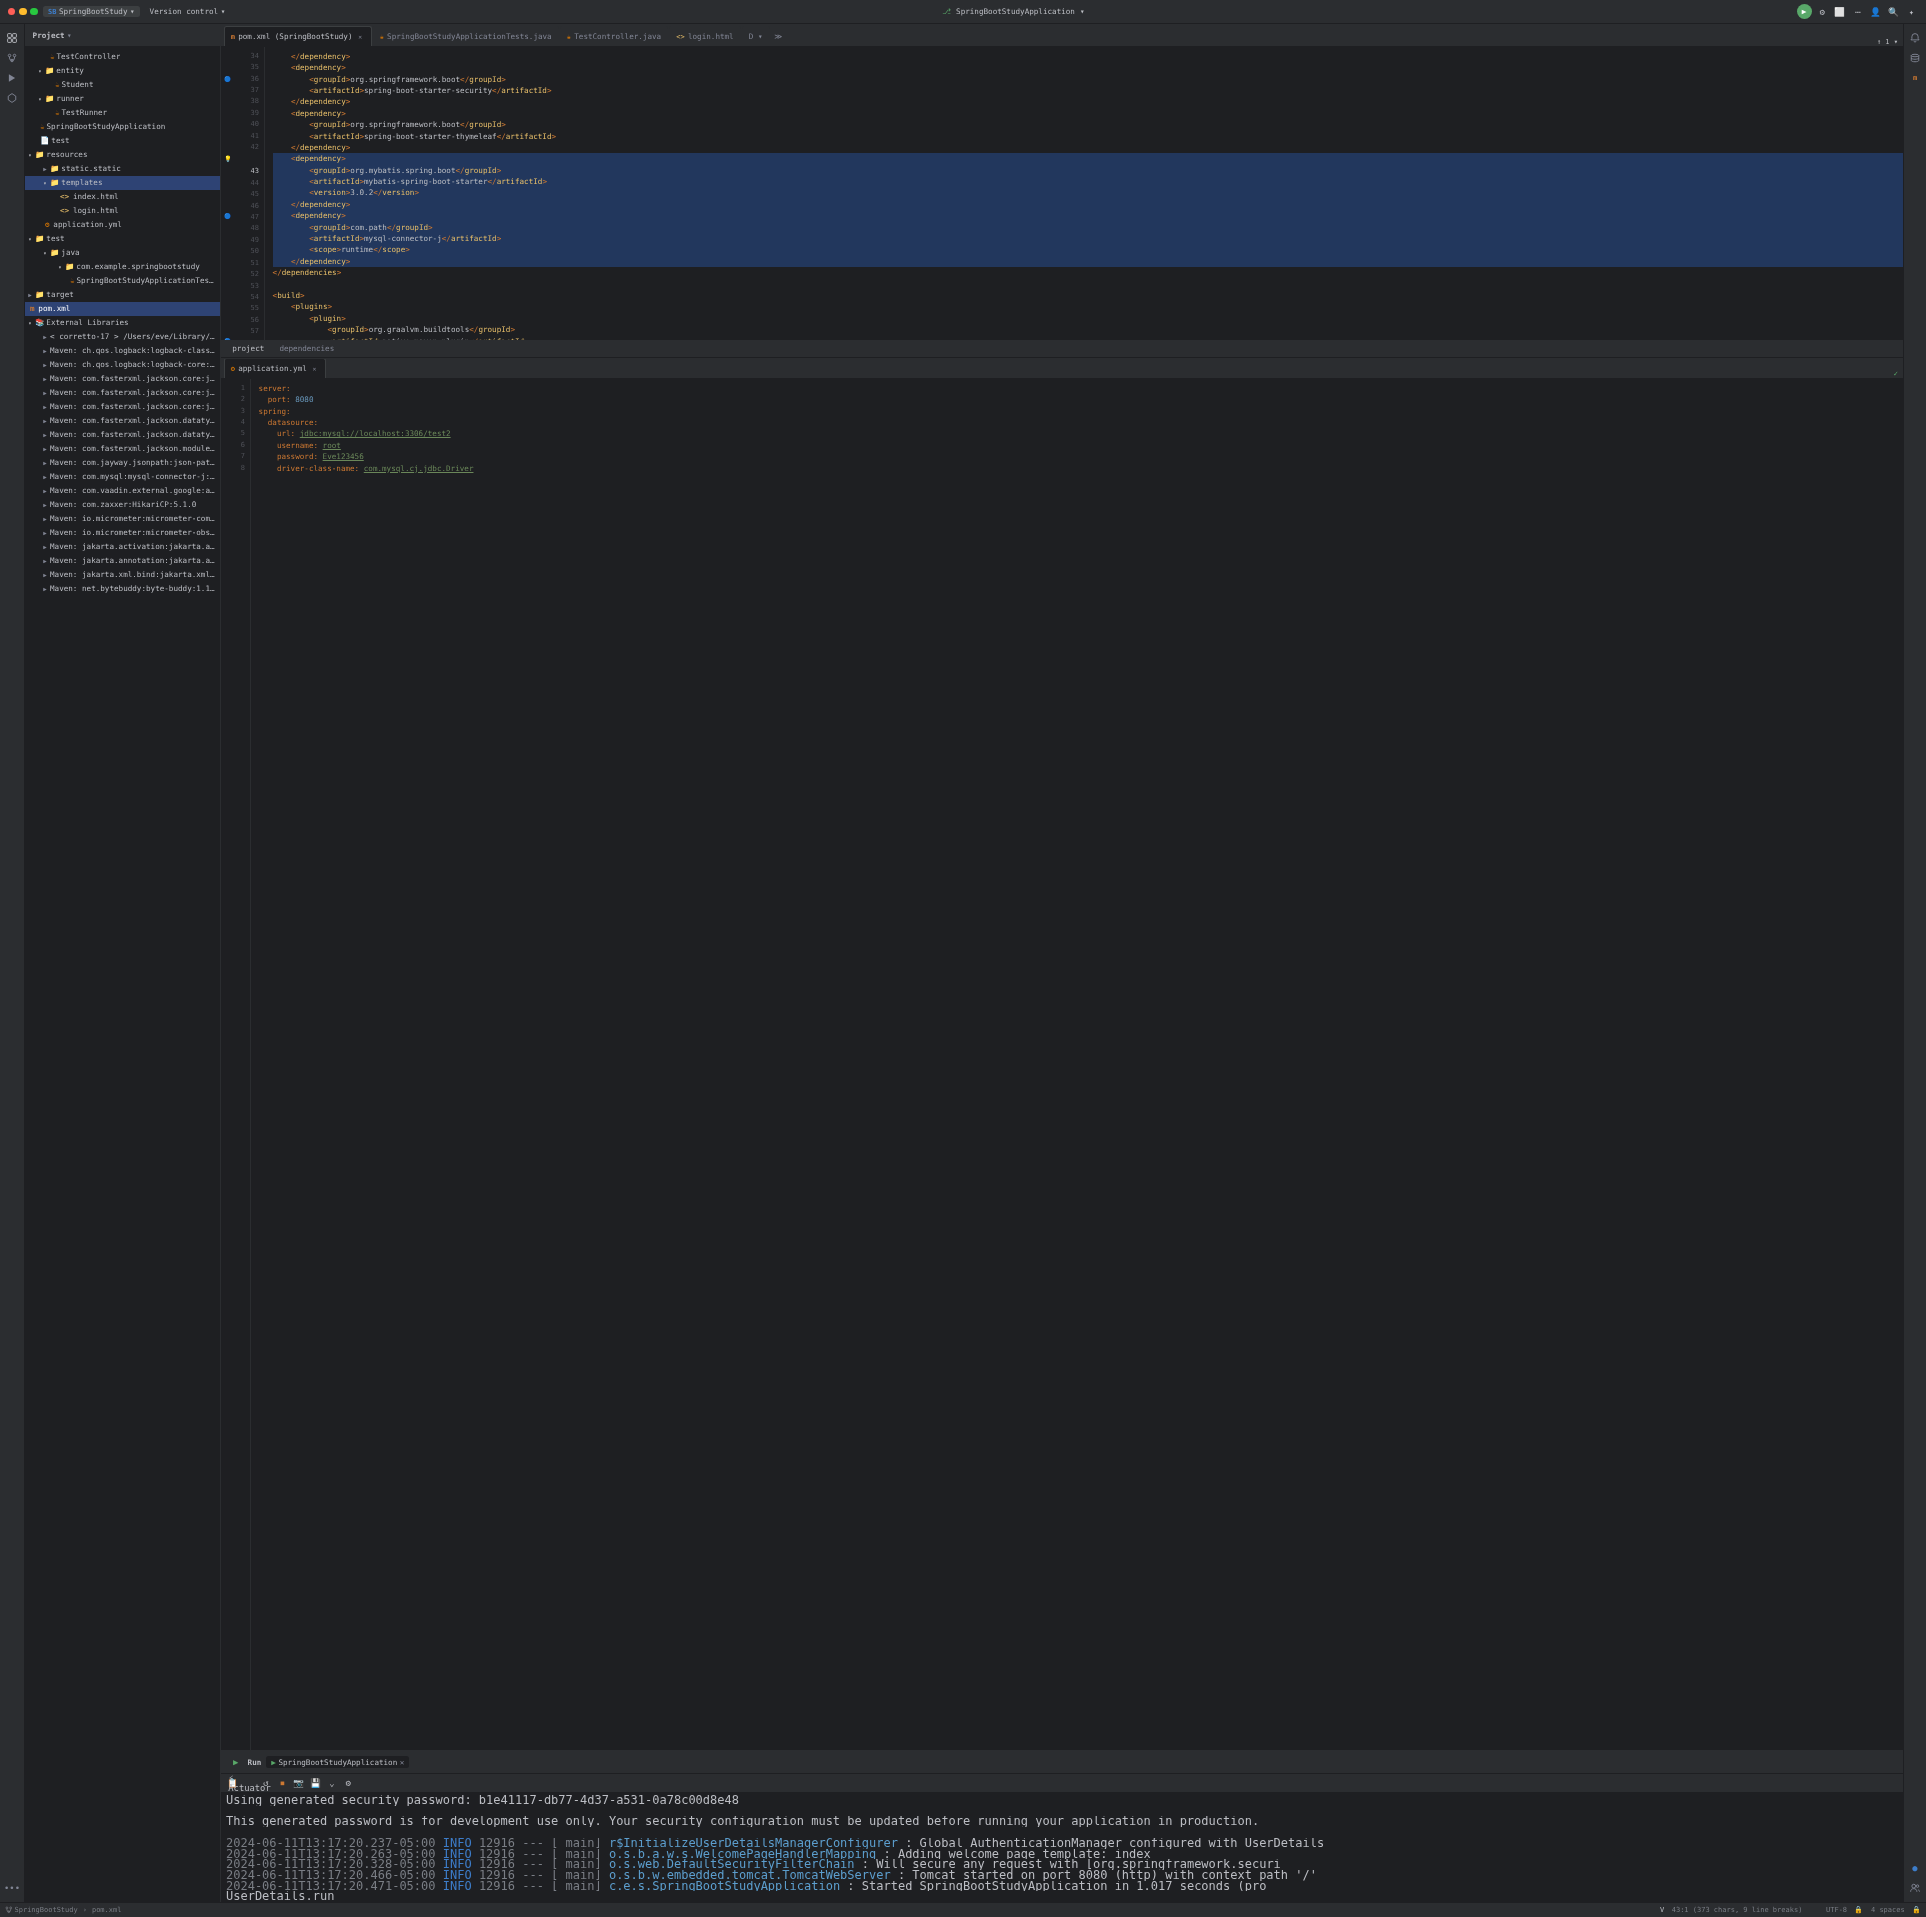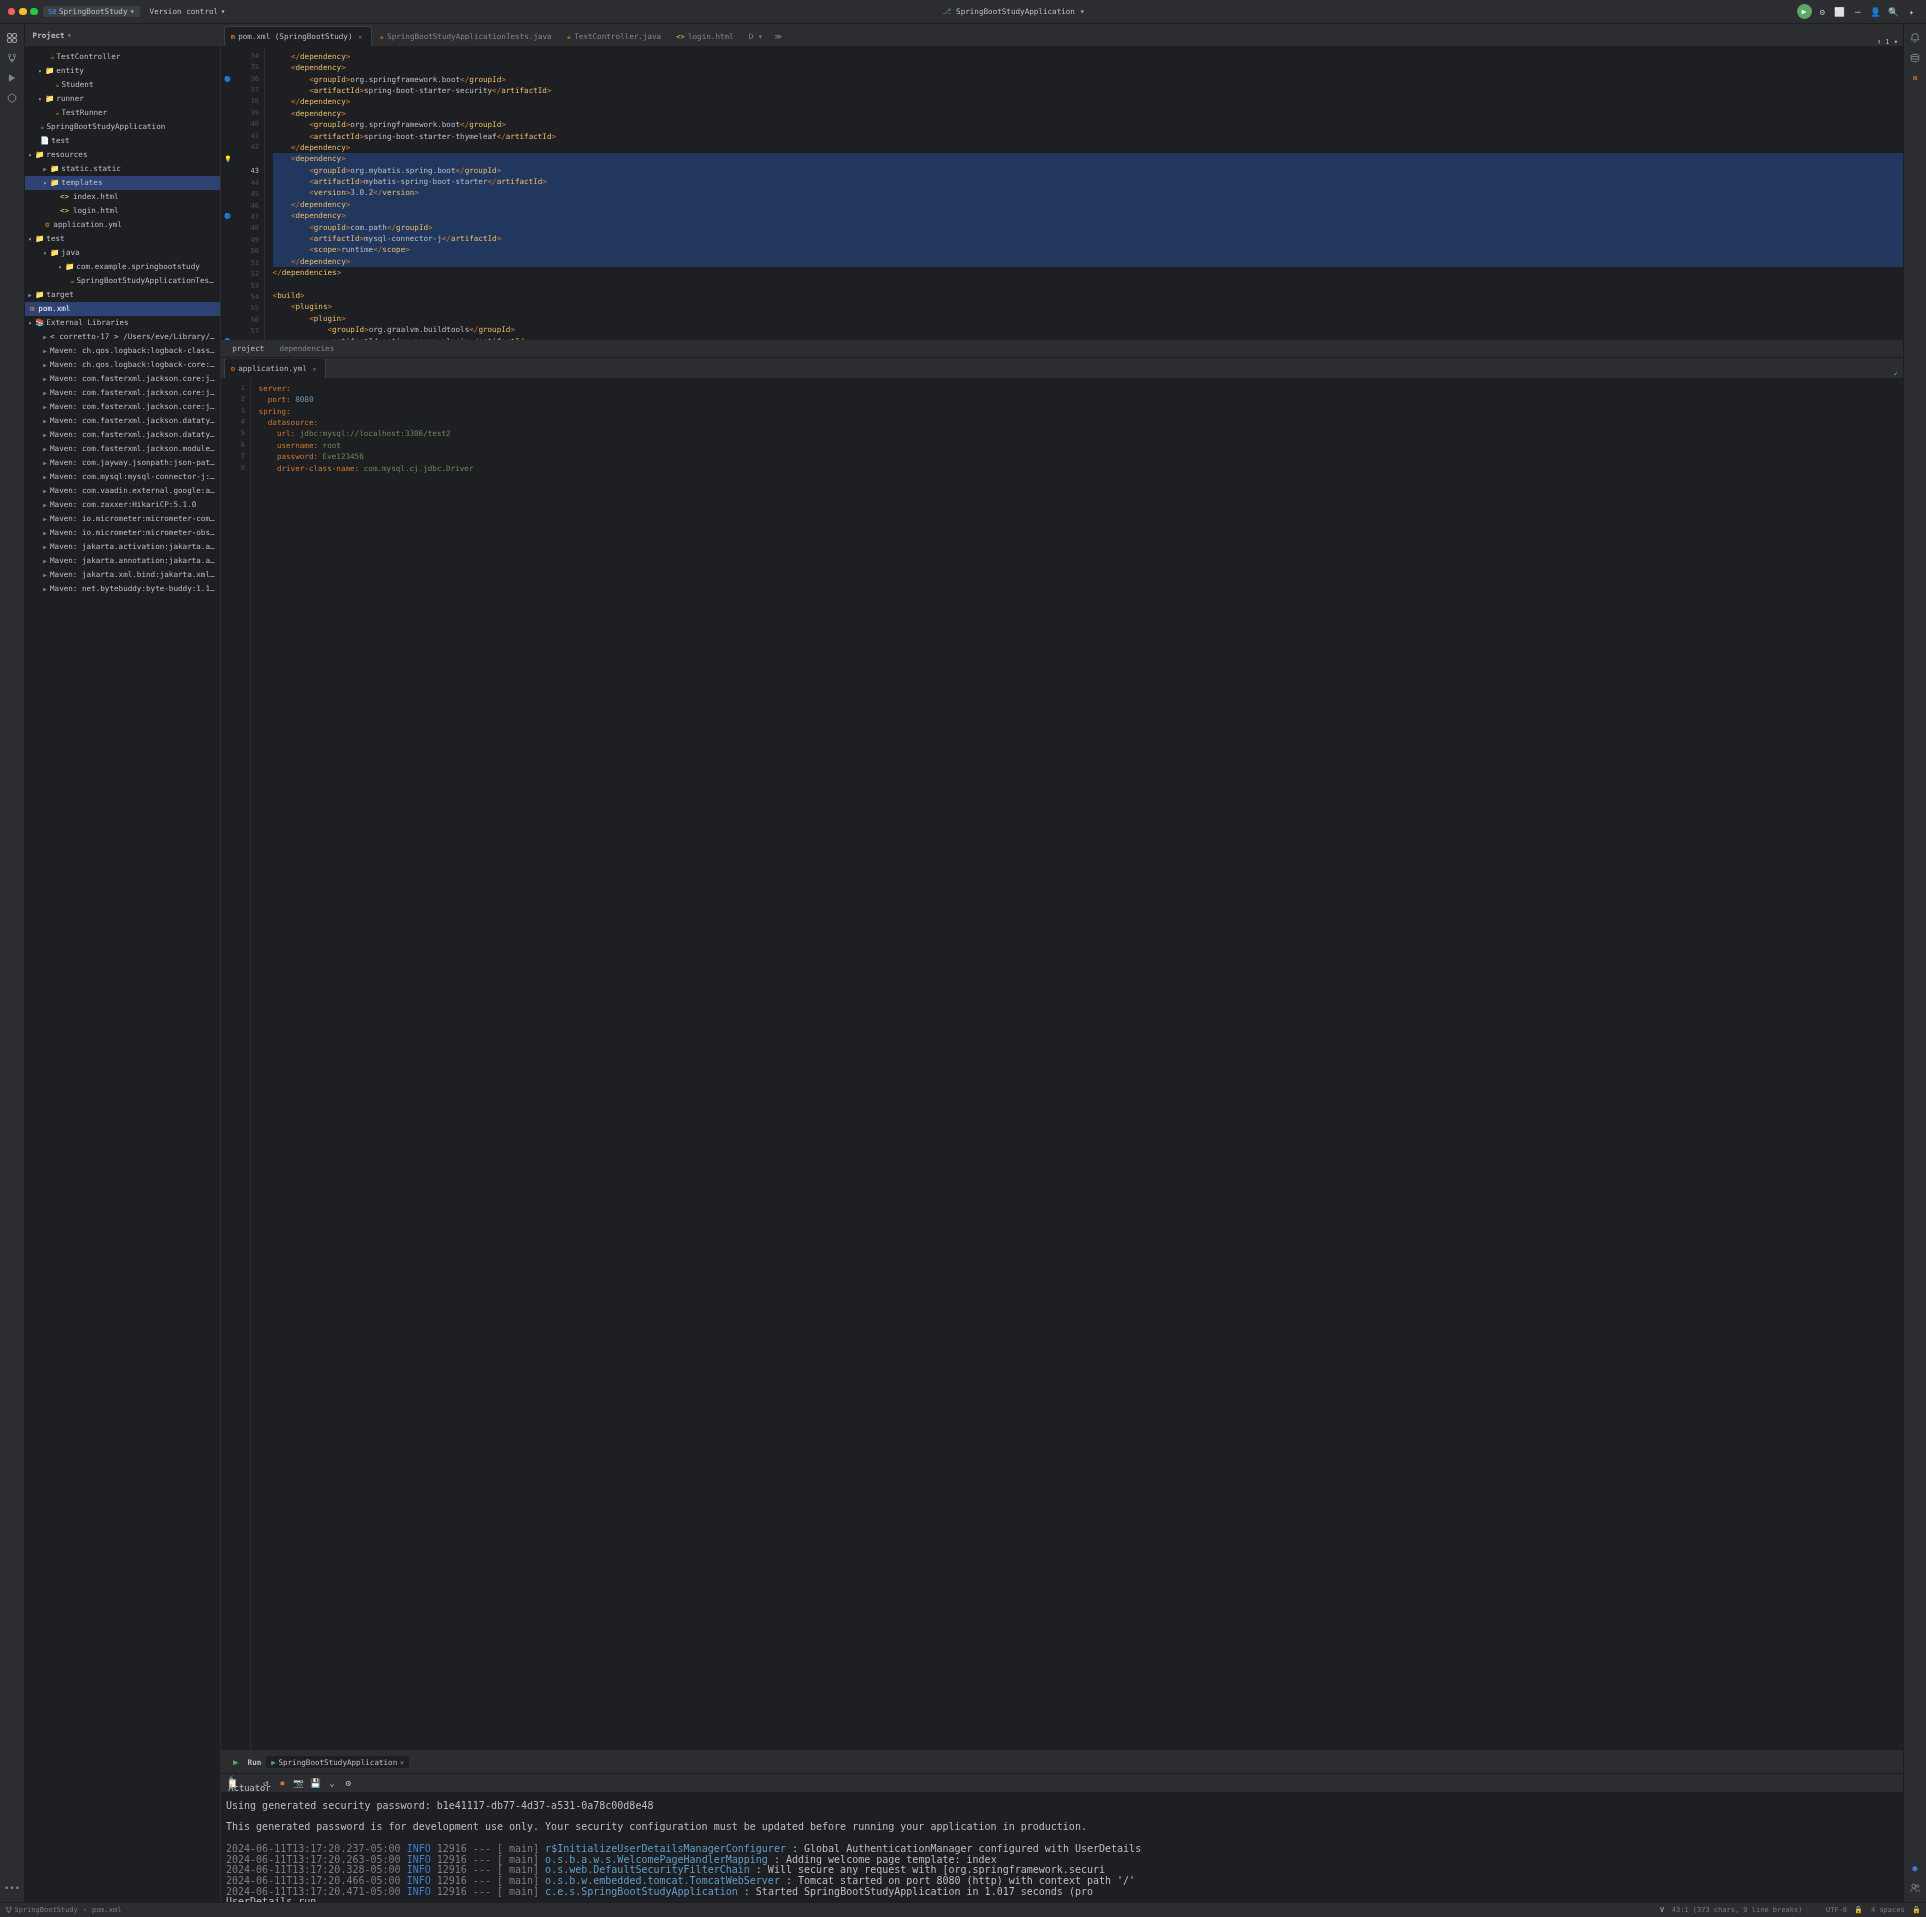--- a/index.html
+++ b/index.html
@@ -215,21 +215,21 @@
       background: rgba(38, 79, 152, 0.5);
     }
 
     
     .xml-tag { color: #e8bf6a; }
     .xml-bracket { color: #cc7832; }
     .xml-text { color: #bcbec4; }
 
     
     .yaml-key { color: #cc7832; }
-    .yaml-string { color: #6a8759; }
+    .yaml-string { color: #6a8759; text-decoration: underline; }
     .yaml-number { color: #6897bb; }
 
     
     .editor-bottom-split {
       display: flex;
       flex-direction: column;
       flex: 1;
       overflow: hidden;
     }
     .top-editor {
@@ -306,22 +306,22 @@
       align-items: center;
       padding: 0 5px;
       gap: 2.5px;
       background: #2b2d30;
       border-bottom: 0.6px solid #1e1f22;
       flex-shrink: 0;
     }
     .console-content {
       flex: 1;
       overflow-y: auto;
-      padding: 8px 5px;
-      font-size: 10px;
+      padding: 2px 5px;
+      font-size: 12px;
       line-height: 10.7px;
     }
     .console-line { white-space: nowrap; overflow: hidden; }
     .console-info { color: #bcbec4; }
 
     
     .status-bar {
       height: 15px;
       background: #2b2d30;
       display: flex;

